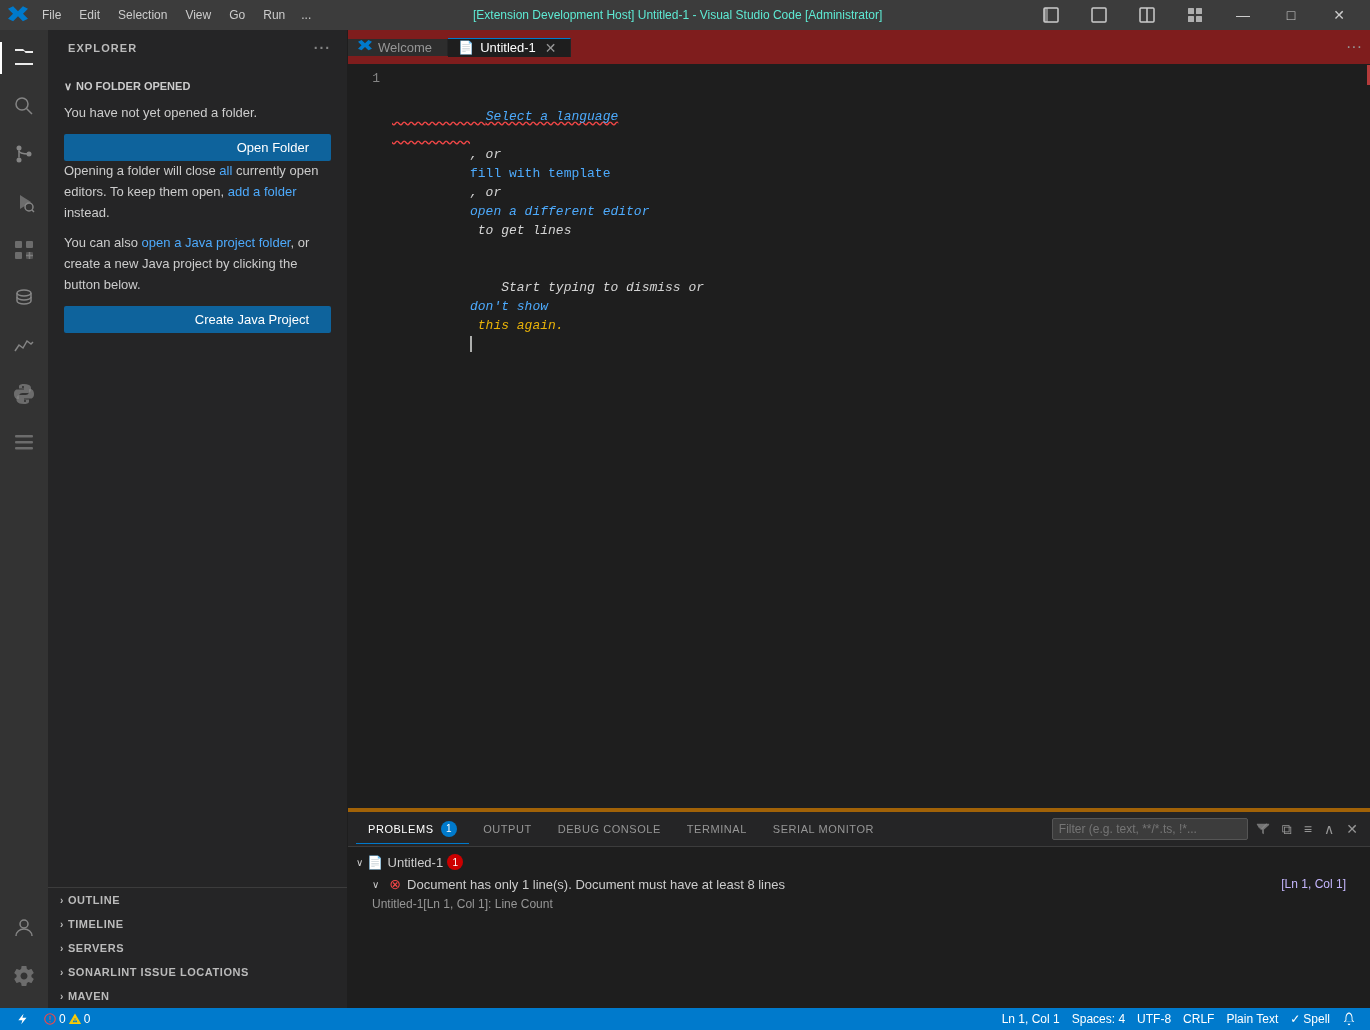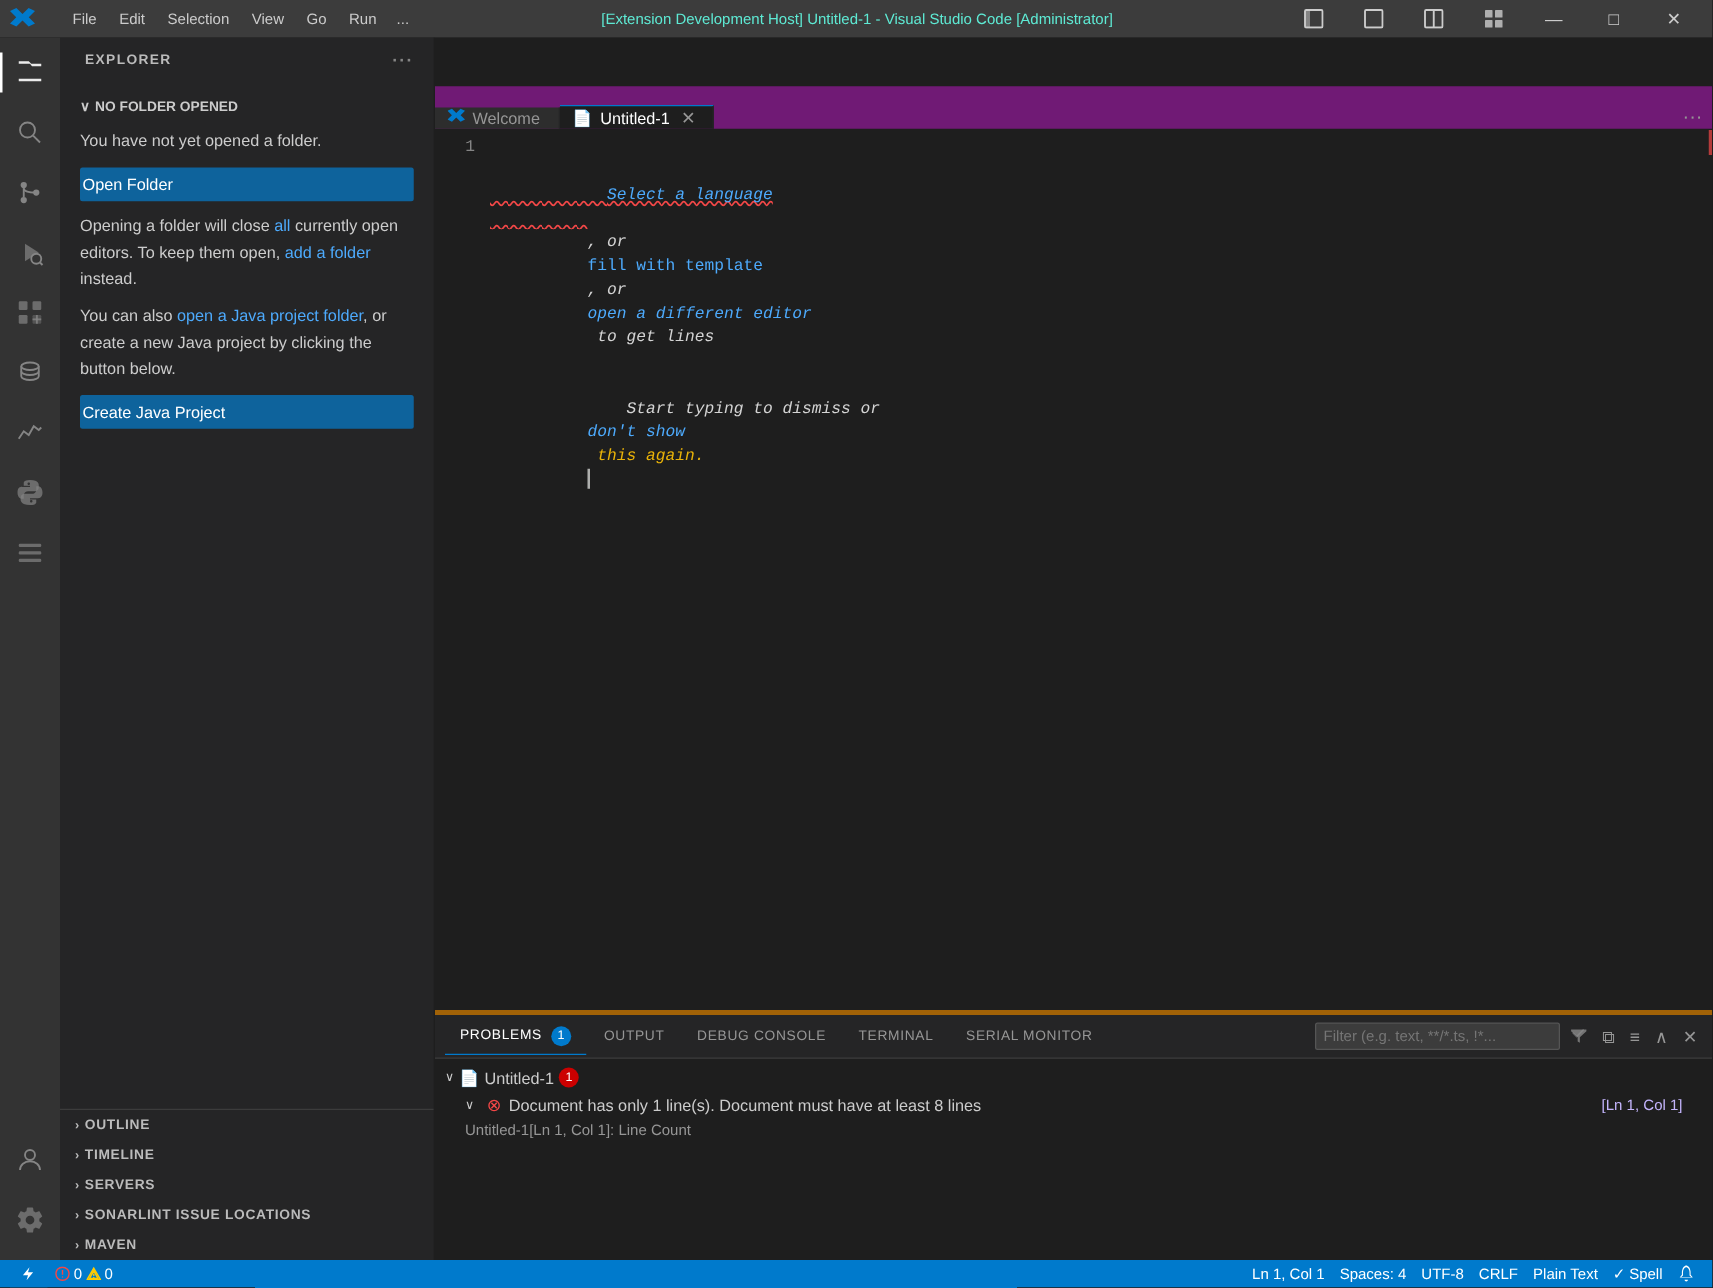--- a/index.html
+++ b/index.html
@@ -28,21 +28,20 @@
     .titlebar-logo {
       width: 20px;
       height: 20px;
       margin-right: 6px;
       flex-shrink: 0;
     }
     .titlebar-menu {
       display: flex;
       gap: 2px;
       margin-right: 10px;
-      margin-left: 16px;
     }
     .titlebar-menu-item {
       padding: 2px 8px;
       cursor: pointer;
       border-radius: 3px;
       color: #cccccc;
       font-size: 12px;
     }
     .titlebar-dots {
       padding: 2px 6px;
@@ -164,28 +163,27 @@
     }
     .no-folder-text {
       color: #cccccc;
       font-size: 13px;
       margin-bottom: 12px;
       line-height: 1.5;
     }
     .sidebar-btn {
       display: block;
       width: 100%;
-      padding: 6px 2px;
+      padding: 6px 22px;
       background: #0e639c;
       color: #ffffff;
       border: none;
       cursor: pointer;
       font-size: 13px;
-      text-align: left;
-      margin-bottom: 10px;
+      text-align: right;
       border-radius: 2px;
     }
     .sidebar-btn.secondary {
       background: #0e639c;
     }
     .sidebar-text {
       color: #cccccc;
       font-size: 13px;
       line-height: 1.6;
       margin-bottom: 10px;
@@ -221,26 +219,25 @@
       flex: 1;
       display: flex;
       flex-direction: column;
       background: #1e1e1e;
       overflow: hidden;
     }
 
     
     .tab-bar {
       height: 35px;
-      background: #701a75;
-      display: flex;
-      align-items: flex-end;
+      background: #7f1d1d;
+      display: flex;
+      align-items: center;
       flex-shrink: 0;
       border-bottom: 1px solid #1e1e1e;
-      margin-top: 39px;
     }
     .tab {
       display: flex;
       align-items: center;
       padding: 0 10px;
       cursor: pointer;
       font-size: 13px;
       color: #969696;
       background: #2d2d2d;
       border-right: 1px solid #252526;

